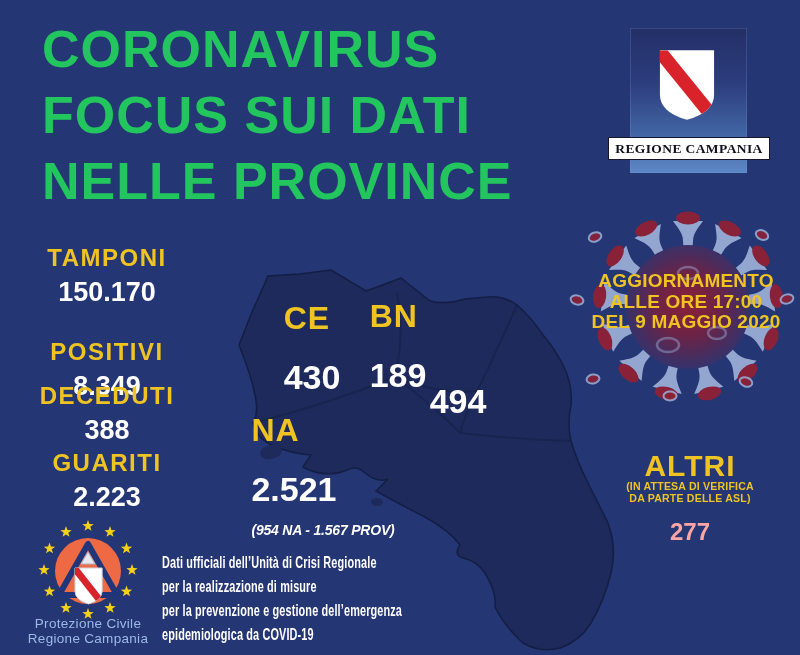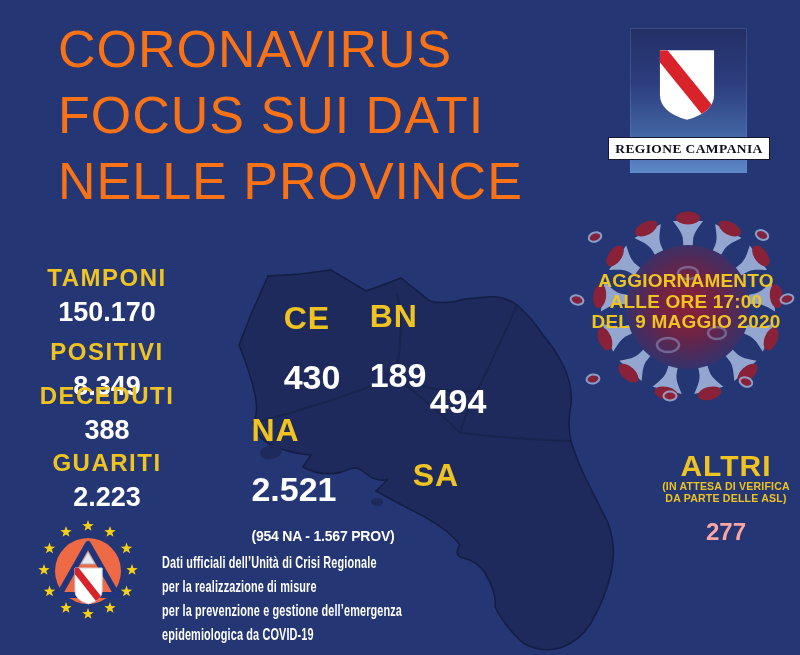--- a/index.html
+++ b/index.html
@@ -2,38 +2,38 @@
 <html><head>
 <meta charset="utf-8">
 <style>
   html,body{margin:0;padding:0;background:#11173a;}
   .canvas{position:relative;width:800px;height:655px;background:#243673;overflow:hidden;
           font-family:"Liberation Sans","DejaVu Sans",sans-serif;}
   .abs{position:absolute;}
   .cx{transform:translateX(-50%);text-align:center;white-space:nowrap;}
 
   
-  .title{left:58px;top:16px;color:#f97316;font-weight:400;font-size:52px;line-height:66px;letter-spacing:1px;}
+  .title{left:42px;top:16px;color:#22c55e;font-weight:700;font-size:52px;line-height:66px;letter-spacing:1px;}
 
   
   .stat{left:107px;transform:translateX(-50%);text-align:center;white-space:nowrap;}
   .stat-label{font-size:24px;font-weight:700;color:#efc422;letter-spacing:1.5px;line-height:28px;}
   .stat-value{font-size:27px;font-weight:700;color:#ffffff;line-height:30px;margin-top:5px;}
 
   
   .prov{transform:translateX(-50%);text-align:left;white-space:nowrap;}
   .prov-code{font-size:32px;font-weight:700;color:#efc422;line-height:38px;letter-spacing:1px;}
   .prov-value{font-size:34px;font-weight:700;color:#ffffff;line-height:42px;margin-top:19px;}
-  .prov-note{font-size:14px;font-weight:700;color:#ffffff;line-height:16px;margin-top:18px;letter-spacing:-0.2px;}
+  .prov-note{font-size:14px;font-weight:700;color:#ffffff;line-height:16px;margin-top:12px;letter-spacing:-0.2px;font-style:italic;}
 
   
   .update{left:686px;top:271px;color:#efc422;font-weight:700;font-size:19px;line-height:20.5px;letter-spacing:.2px;}
 
   
-  .altri{left:690px;top:451px;margin-left:36px;}
+  .altri{left:690px;top:451px;}
   .altri-label{font-size:30px;font-weight:700;color:#efc422;line-height:30px;letter-spacing:1px;}
   .altri-note{font-size:11.5px;font-weight:700;color:#efc422;line-height:11.5px;letter-spacing:.2px;transform:scaleX(.92);transform-origin:center top;}
   .altri-value{font-size:24px;font-weight:700;color:#fca5a5;line-height:32px;margin-top:12px;}
 
   
   .reg-box{left:630px;top:28px;width:117px;height:145px;
            background:linear-gradient(180deg,#232f66 0%,#2c3d7e 38%,#40619f 70%,#5d87c7 100%);
            box-shadow:inset 0 0 0 1px rgba(120,150,210,.25);}
   .reg-banner{left:608px;top:137px;width:160px;height:21px;background:#ffffff;border:1px solid #15152b;
               display:flex;align-items:center;justify-content:center;
@@ -118,21 +118,21 @@
       <ellipse cx="197" cy="30" rx="6.5" ry="4.5" transform="rotate(25 197 30)"></ellipse>
     </g>
   </svg>
 
   <div class="abs title z2">
     <div>CORONAVIRUS</div>
     <div>FOCUS SUI DATI</div>
     <div>NELLE PROVINCE</div>
   </div>
 
-  <div class="abs stat z2" style="top:244px;margin-top:20px;">
+  <div class="abs stat z2" style="top:244px;">
     <div class="stat-label">TAMPONI</div>
     <div class="stat-value">150.170</div>
   </div>
   <div class="abs stat z2" style="top:314px;margin-top:24px;">
     <div class="stat-label">POSITIVI</div>
     <div class="stat-value">8.349</div>
   </div>
   <div class="abs stat z2" style="top:382px;">
     <div class="stat-label">DECEDUTI</div>
     <div class="stat-value">388</div>
@@ -152,21 +152,20 @@
   </div>
   <div class="abs prov z2" style="left:458px;top:361px;">
     <div class="prov-value">494</div>
   </div>
   <div class="abs prov z2" style="left:323px;top:411px;">
     <div class="prov-code">NA</div>
     <div class="prov-value">2.521</div>
     <div class="prov-note">(954 NA - 1.567 PROV)</div>
   </div>
   <div class="abs prov z2" style="left:436px;top:456px;">
-    <div class="prov-code">SA</div>
   </div>
 
   <div class="abs cx update z3">
     <div>AGGIORNAMENTO</div>
     <div>ALLE ORE 17:00</div>
     <div>DEL 9 MAGGIO 2020</div>
   </div>
 
   <div class="abs cx altri z2">
     <div class="altri-label">ALTRI</div>
@@ -214,20 +213,24 @@
     <circle cx="58" cy="52" r="33" fill="#ee6a45"></circle>
     <path d="M58,25 L29,76 L87,76 Z" fill="none" stroke="#20357a" stroke-width="6" stroke-linejoin="round"></path>
     <path d="M58,33 L51,45 L65,45 Z" fill="#e6e9f0" stroke="#aab3c6" stroke-width="1"></path>
     <g transform="translate(44,48) scale(0.485,0.5)">
       <path d="M2,2 H58 V48 Q58,66 30,74 Q2,66 2,48 Z" fill="#ffffff" stroke="#c9cfdd" stroke-width="2"></path>
       <g clip-path="url(#shc2)">
         <rect x="-25" y="31" width="130" height="14" transform="rotate(51 30 38)" fill="#d8232a"></rect>
       </g>
     </g>
   </svg>
+  <div class="abs cx pc-caption z2">
+    <div>Protezione Civile</div>
+    <div>Regione Campania</div>
+  </div>
 
   <div class="abs footer z2">
     <div>Dati ufficiali dell’Unità di Crisi Regionale</div>
     <div>per la realizzazione di misure</div>
     <div>per la prevenzione e gestione dell’emergenza</div>
     <div>epidemiologica da COVID-19</div>
   </div>
 
 </div>
 

